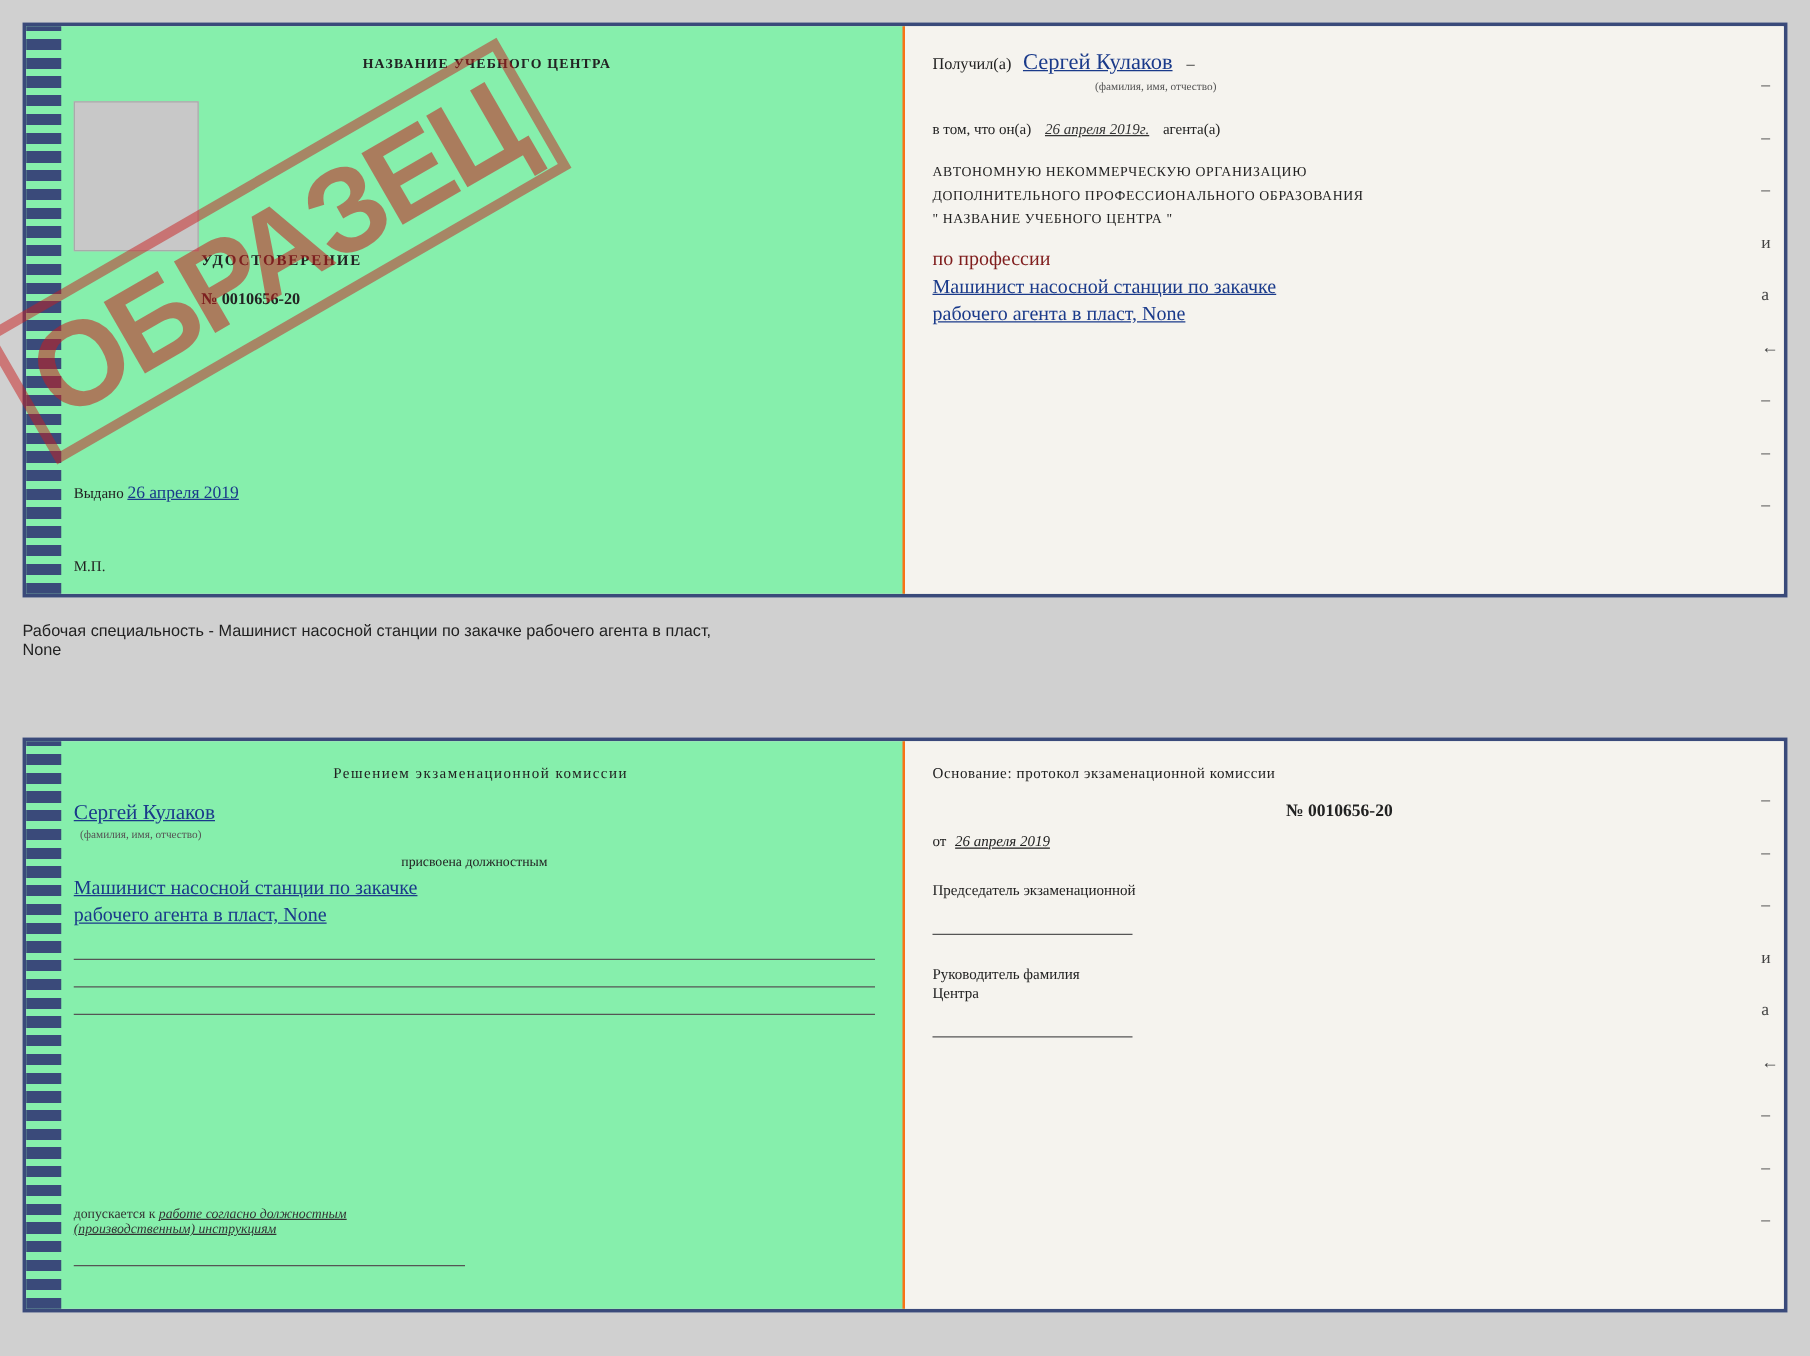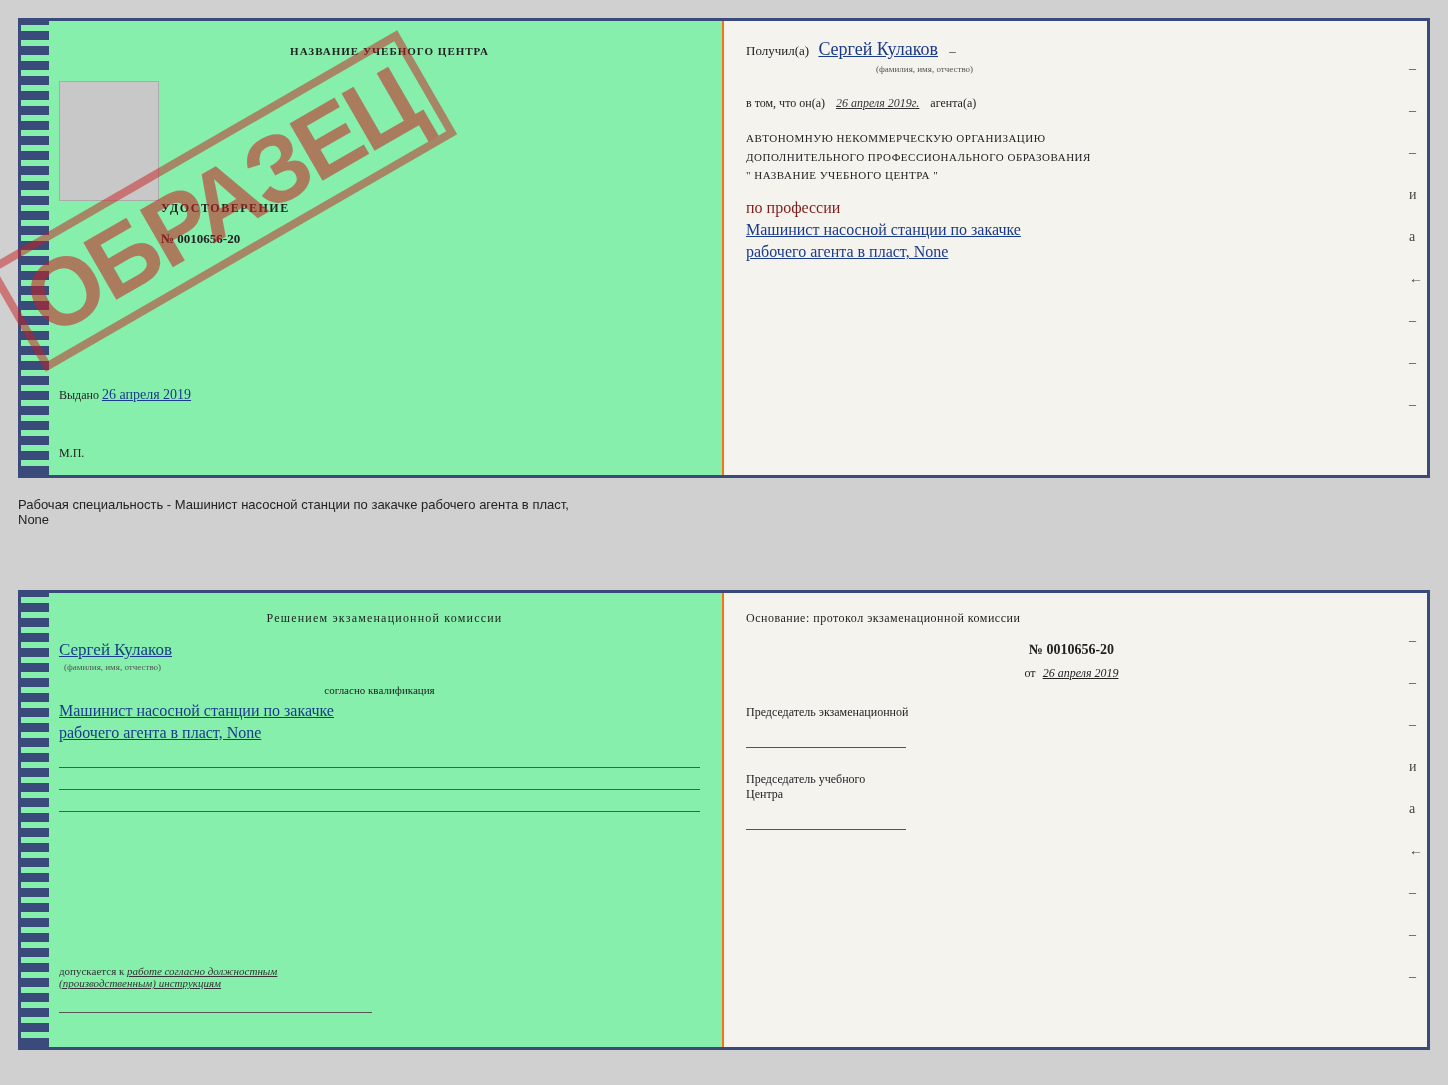--- a/index.html
+++ b/index.html
@@ -290,21 +290,21 @@
 
     .protocol-number {
       text-align: center;
       font-size: 14px;
       font-weight: bold;
       color: #222;
       margin-bottom: 8px;
     }
 
     .protocol-date {
-      text-align: center;
+      text-align: left;
       font-size: 12px;
       color: #222;
       margin-bottom: 24px;
     }
 
     .predsedatel-block {
       font-size: 12px;
       color: #222;
       margin-bottom: 24px;
     }
@@ -412,21 +412,21 @@
 <div class="bottom-document">
 
   <div class="left-panel bottom-left">
     <div class="top-left-edge"></div>
 
     <div class="komissia-header" style="font-size:12px; letter-spacing:1.2px;">Решением экзаменационной комиссии</div>
 
     <span class="komissia-name">Сергей Кулаков</span>
     <span class="komissia-fio-hint">(фамилия, имя, отчество)</span>
 
-    <div class="prisvoena-label">согласно квалификация</div>
+    <div class="prisvoena-label">присвоена должностным</div>
 
     <span class="kval-name">Машинист насосной станции по закачке</span>
     <span class="kval-name">рабочего агента в пласт, None</span>
 
     <div style="margin-top:8px;">
       <div class="underline-row"></div>
       <div class="underline-row"></div>
       <div class="underline-row"></div>
     </div>
 
@@ -461,18 +461,18 @@
       <span>от</span>
       <span style="text-decoration:underline; font-style:italic; margin-left:4px;">26 апреля 2019</span>
     </div>
 
     <div class="predsedatel-block">
       <div>Председатель экзаменационной</div>
       <div class="signature-line"></div>
     </div>
 
     <div class="rukovoditel-block">
-      <div>Председатель учебного</div>
+      <div>Руководитель фамилия</div>
       <div>Центра</div>
       <div class="signature-line"></div>
     </div>
   </div>
 </div>
 
 </body></html>

